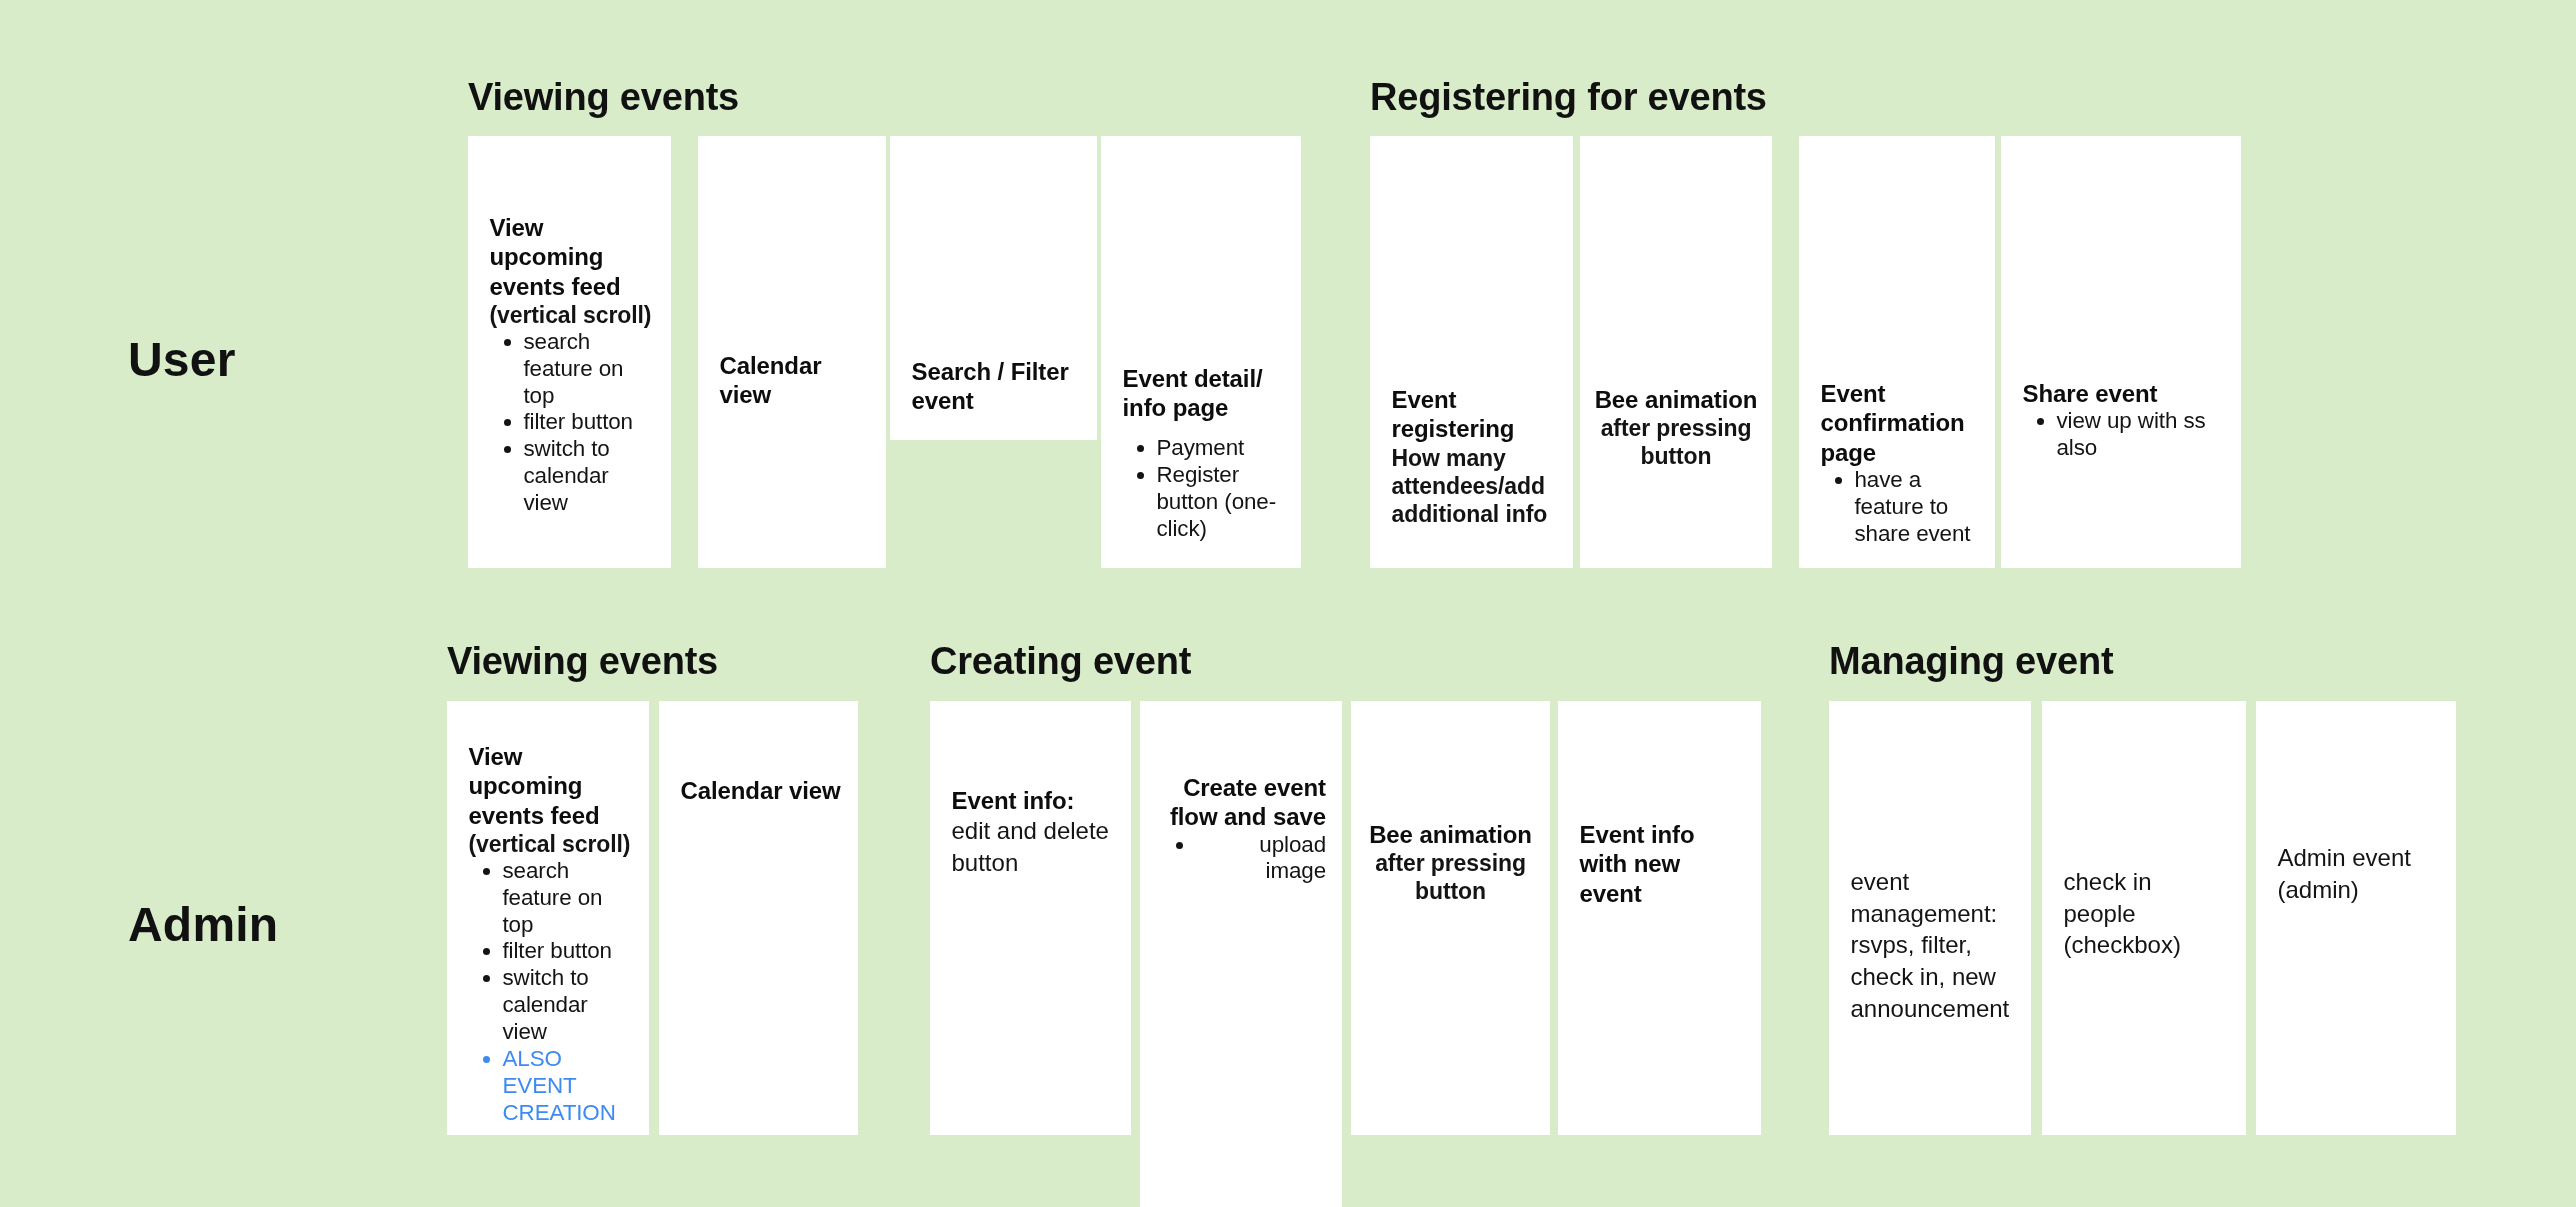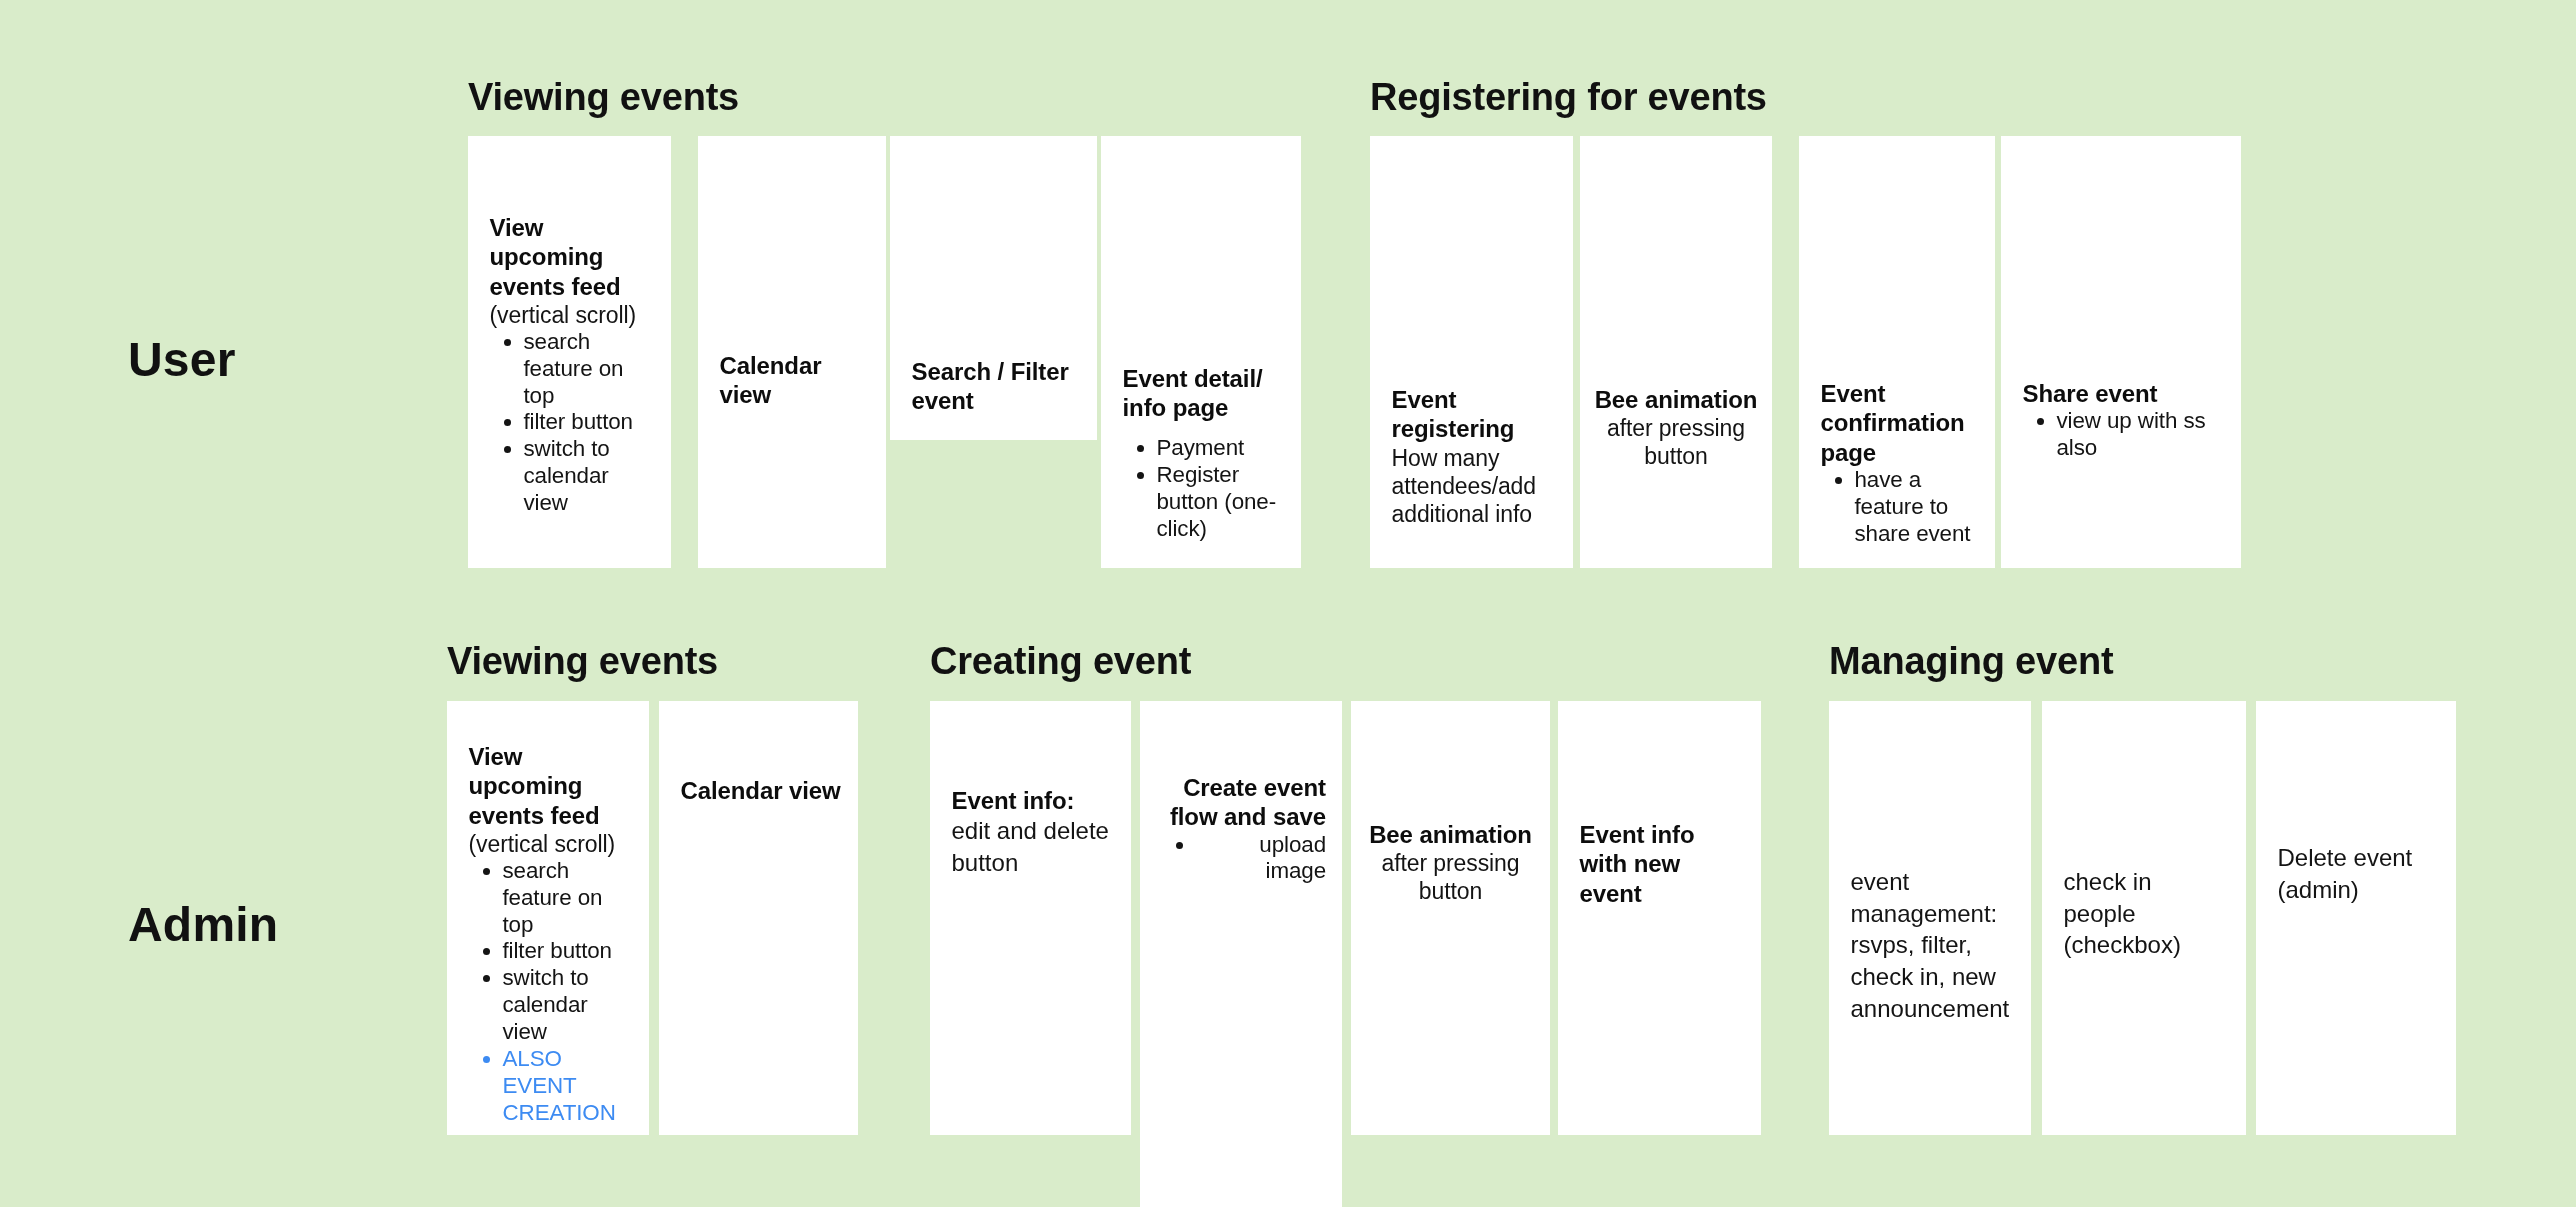--- a/index.html
+++ b/index.html
@@ -53,21 +53,21 @@
   .c-title{
     font-size:24px;
     font-weight:700;
     line-height:1.22;
     color:#0d0d0d;
     margin:0;
     letter-spacing:-0.1px;
   }
   .c-sub{
     font-size:23px;
-    font-weight:400;
+    font-weight:700;
     line-height:1.22;
     color:#141414;
     margin:0;
     letter-spacing:-0.1px;
   }
   .c-plain{
     font-size:24px;
     font-weight:400;
     line-height:1.32;
     color:#141414;
@@ -227,18 +227,18 @@
   </div>
 
   <div class="card" style="left:1829px;top:701px;width:202px;height:434px;">
     <div class="card-inner" style="top:165px;">
       <p class="c-plain">event management: rsvps, filter, check in, new announcement</p>
     </div>
   </div>
 
   <div class="card" style="left:2256px;top:701px;width:200px;height:434px;">
     <div class="card-inner" style="top:141px;">
-      <p class="c-plain">Delete event (admin)</p>
+      <p class="c-plain">Admin event (admin)</p>
     </div>
   </div>
 
 </div>
 
 
 </body></html>

